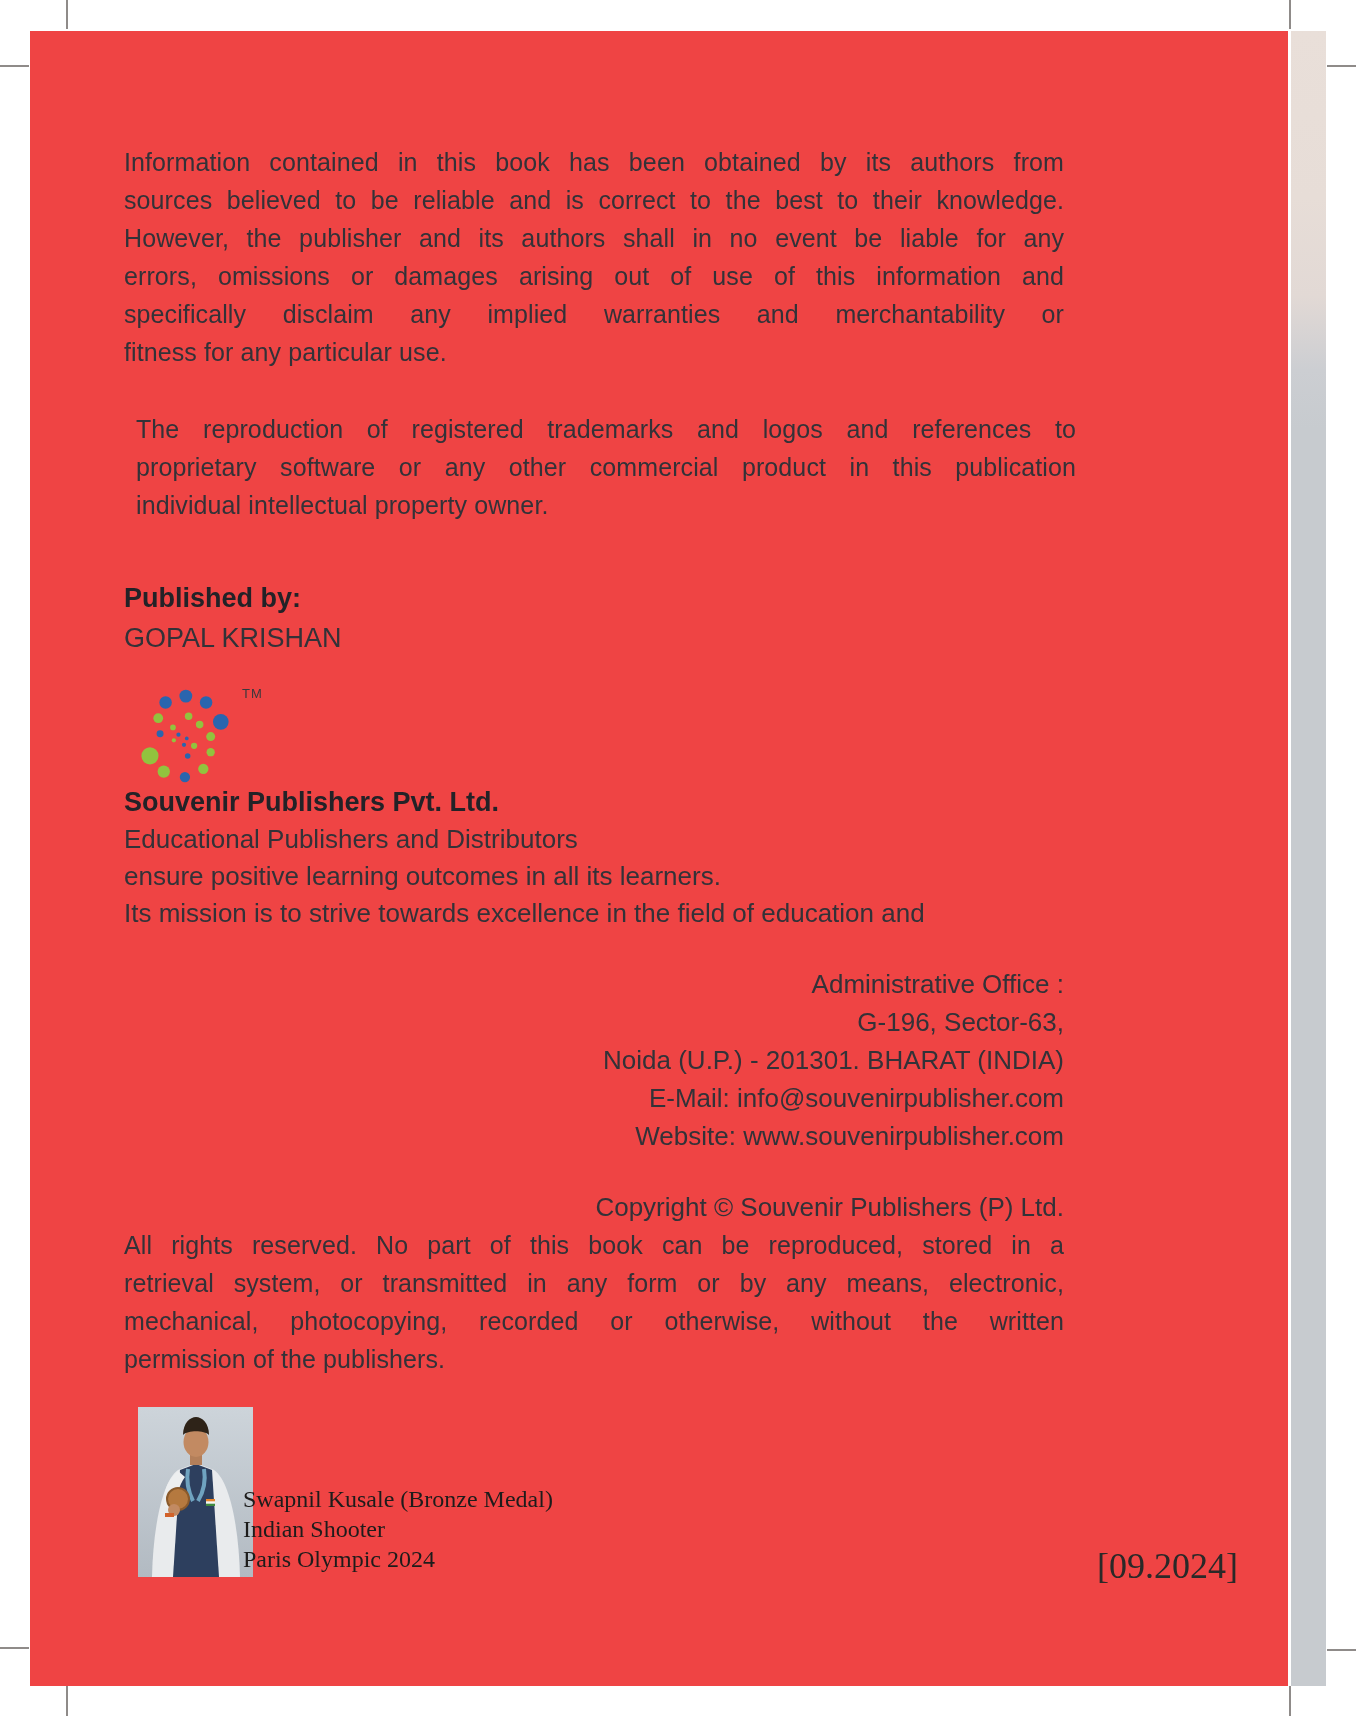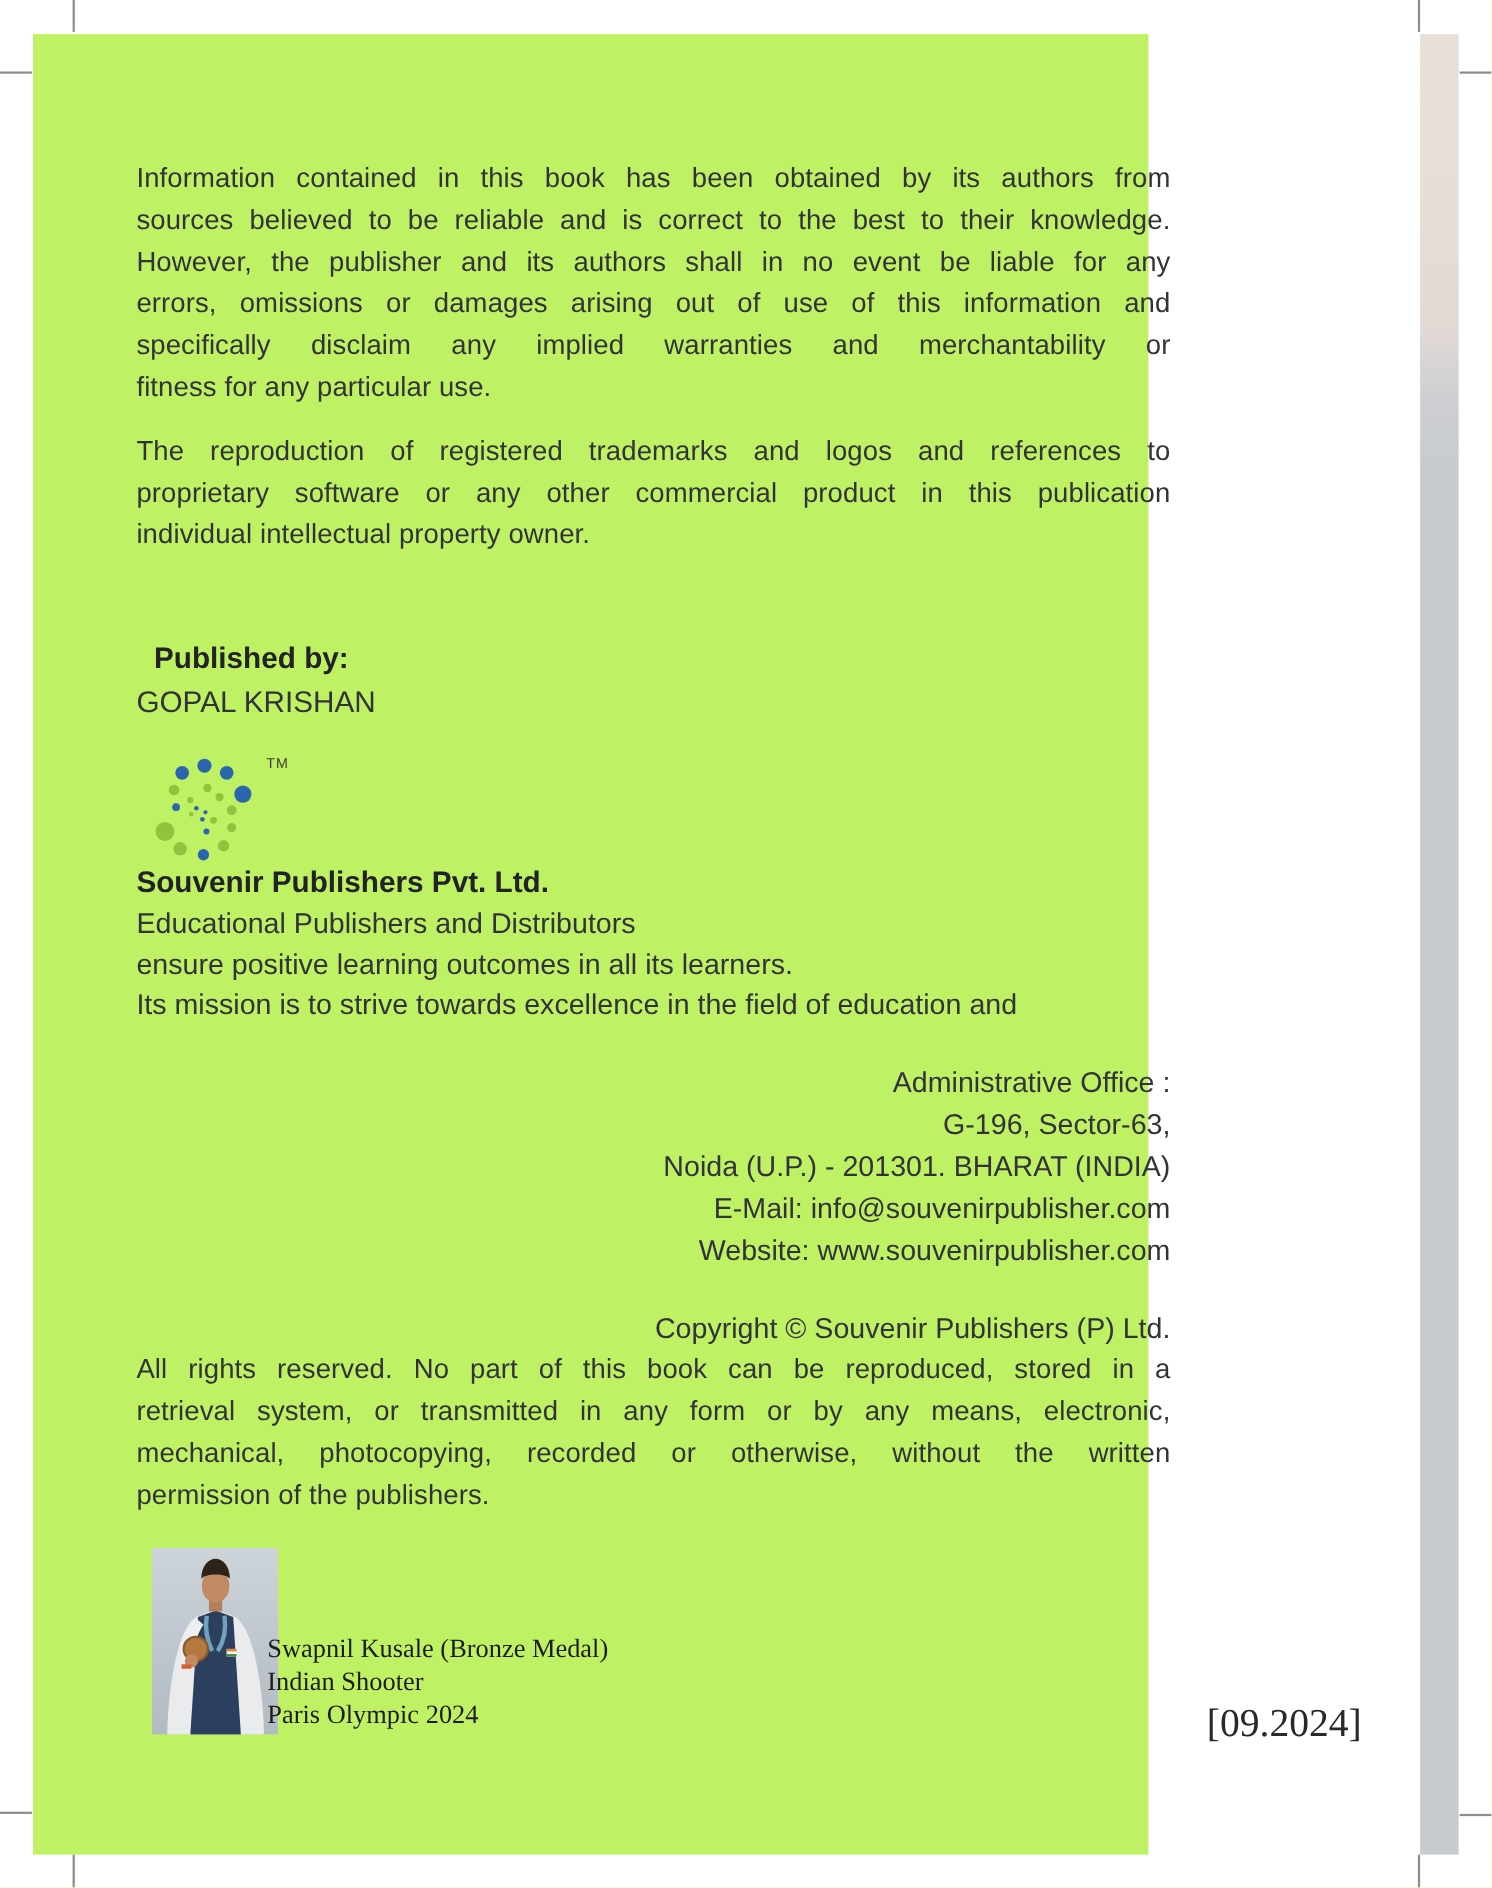--- a/index.html
+++ b/index.html
@@ -6,38 +6,38 @@
   html, body { background: #ffffff; }
   body {
     width: 1356px; height: 1716px;
     position: relative;
     font-family: "Liberation Sans", sans-serif;
     overflow: hidden;
   }
   .crop-mark { position: absolute; background: #8f8b89; }
   .page {
     position: absolute; left: 30px; top: 31px;
-    width: 1014px; height: 1655px;
-    background: #bef264;
+    width: 1258px; height: 1655px;
+    background: #ef4444;
   }
   .edge-strip {
     position: absolute; left: 1291px; top: 31px;
     width: 35px; height: 1655px;
     background: linear-gradient(to bottom,
       #e9dfd9 0%, #e7ddd7 10%, #e2d9d5 16%,
       #ccced2 20.5%, #c7cbcf 24%, #c7cbcf 100%);
   }
   .block { position: absolute; left: 94px; width: 940px; color: #333238; }
   .bodyline {
     font-size: 25px; line-height: 38px; height: 38px;
     letter-spacing: 0.1px; white-space: nowrap;
   }
   .jline { text-align: justify; text-align-last: justify; }
   .plainline { font-size: 26px; line-height: 38px; white-space: nowrap; text-align: right; }
-  .heading-bold { font-size: 27px; font-weight: bold; color: #232227; line-height: 40px; white-space: nowrap; margin-left: 16px; }
+  .heading-bold { font-size: 27px; font-weight: bold; color: #232227; line-height: 40px; white-space: nowrap; }
   .pub-name { font-size: 27px; line-height: 40px; color: #333238; white-space: nowrap; }
   .company-name { font-size: 27px; font-weight: bold; color: #232227; line-height: 37px; white-space: nowrap; }
   .company-line { font-size: 26px; line-height: 37px; white-space: nowrap; }
   .logo-wrap { position: absolute; left: 108px; top: 641px; width: 150px; height: 100px; margin-top: 18px; }
   .logo-wrap svg { overflow: visible; display: block; }
   .tm {
     position: absolute; left: 104px; top: -4px;
     font-size: 13px; letter-spacing: 1px; color: #3a393d;
     font-family: "Liberation Sans", sans-serif;
   }
@@ -76,21 +76,21 @@
 
   <div class="block" style="top:112px;">
     <div class="bodyline jline">Information contained in this book has been obtained by its authors from</div>
     <div class="bodyline jline">sources believed to be reliable and is correct to the best to their knowledge.</div>
     <div class="bodyline jline">However, the publisher and its authors shall in no event be liable for any</div>
     <div class="bodyline jline">errors, omissions or damages arising out of use of this information and</div>
     <div class="bodyline jline">specifically disclaim any implied warranties and merchantability or</div>
     <div class="bodyline">fitness for any particular use.</div>
   </div>
 
-  <div class="block" style="top:360px;">
+  <div class="block" style="top:379px;margin-left:12px;">
     <div class="bodyline jline">The reproduction of registered trademarks and logos and references to</div>
     <div class="bodyline jline">proprietary software or any other commercial product in this publication</div>
     <div class="bodyline">individual intellectual property owner.</div>
   </div>
 
   <div class="block" style="top:547px;">
     <div class="heading-bold">Published by:</div>
     <div class="pub-name">GOPAL KRISHAN</div>
   </div>
 

